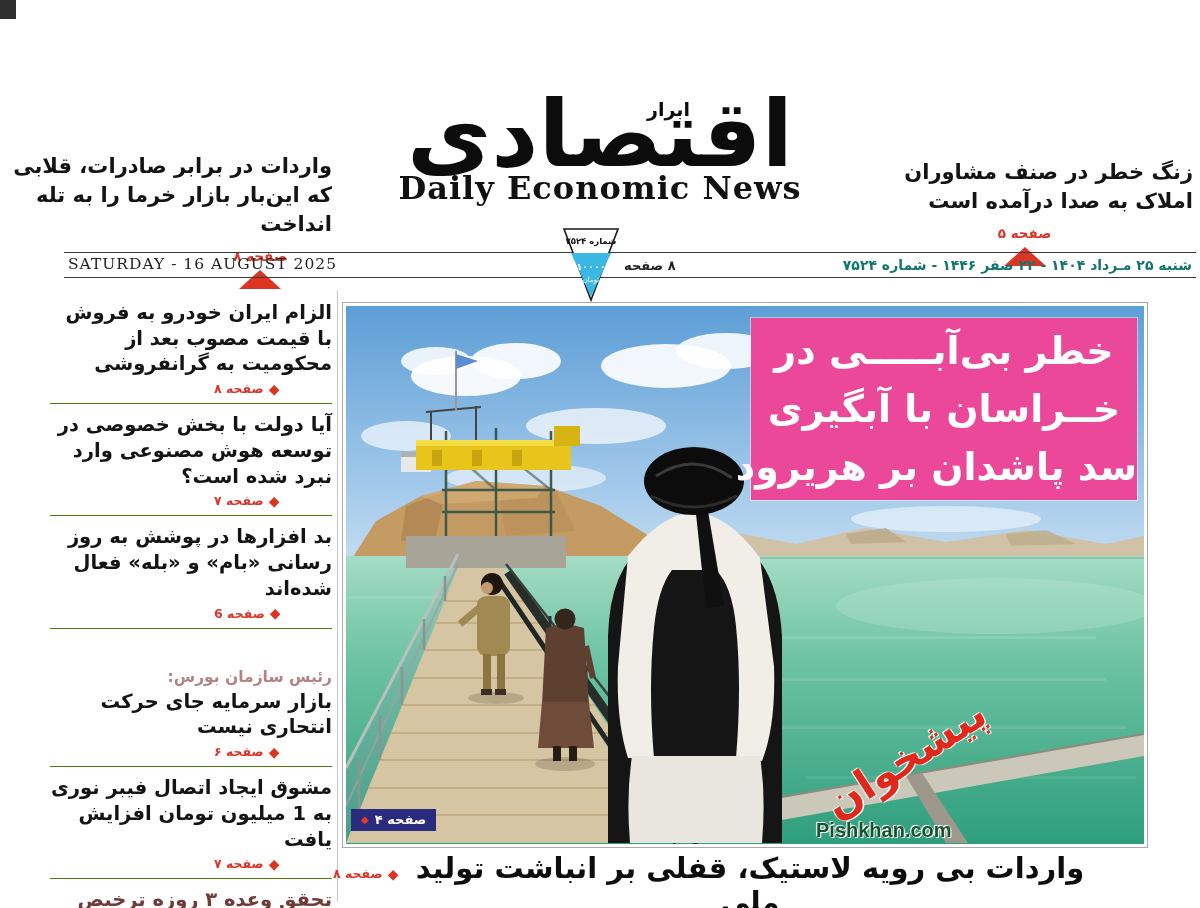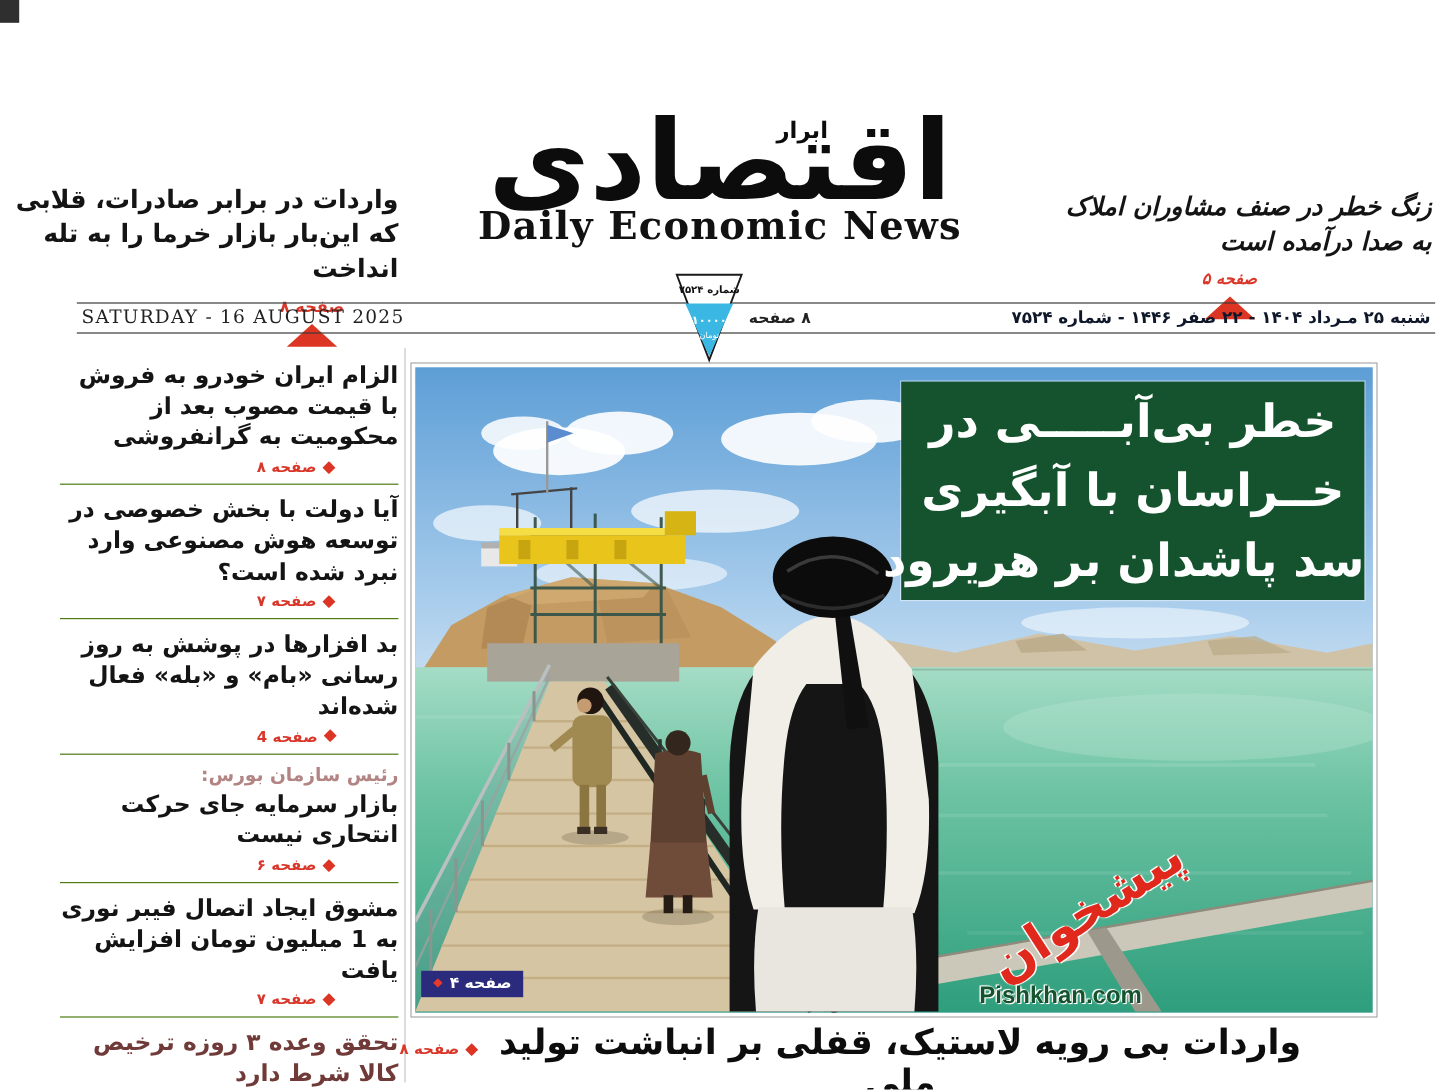--- a/index.html
+++ b/index.html
@@ -4,53 +4,53 @@
 <style>
   html,body{margin:0;padding:0;}
   body{width:1200px;height:908px;position:relative;background:#fff;overflow:hidden;
        font-family:"DejaVu Sans",sans-serif;direction:rtl;}
   .abs{position:absolute;}
   
   .corner-mark{left:0;top:0;width:16px;height:19px;background:#2f2f2f;}
   
   .story h2{margin:0;font-size:21px;line-height:1.38;font-weight:bold;color:#141414;text-align:right;}
   .story.top-left{left:10px;top:152px;width:322px;}
-  .story.top-right{left:868px;top:158px;width:325px;font-style:italic;}
+  .story.top-right{left:868px;top:158px;width:325px;}
   .pagemark{display:flex;align-items:center;gap:6px;margin-top:9px;color:#d9372a;font-weight:bold;font-size:13.5px;flex-direction:column;}
   .story.top-left .pagemark{justify-content:flex-end;padding-left:178px;}
   .story.top-right .pagemark{justify-content:flex-start;padding-right:12px;}
   .tri-up{width:0;height:0;border-left:21px solid transparent;border-right:21px solid transparent;border-bottom:19px solid #dc3524;}
   
   .masthead{left:388px;top:84px;width:424px;text-align:center;direction:rtl;}
   .brand-main{font-size:92px;font-weight:bold;color:#0c0c0c;line-height:1.1;letter-spacing:0;}
   .brand-small{position:absolute;top:14px;right:122px;font-size:19px;font-weight:bold;color:#0c0c0c;}
   .brand-sub{font-family:"DejaVu Serif",serif;font-weight:bold;font-size:32px;color:#111;margin-top:-16px;letter-spacing:1px;direction:ltr;}
   
   .rule{left:64px;right:4px;border-top:1.6px solid #3a3a3a;height:0;}
   .rule.r1{top:252px;} .rule.r2{top:277px;}
   .date-en{left:68px;top:255px;font-family:"DejaVu Serif",serif;font-size:15.5px;color:#222;letter-spacing:1px;direction:ltr;}
   .pages-count{left:624px;top:258px;font-size:13px;color:#222;font-weight:bold;}
-  .date-fa{right:8px;top:257px;font-size:14px;color:#0f172a;font-weight:bold;}
+  .date-fa{right:8px;top:257px;font-size:14px;color:#0f766e;font-weight:bold;}
   .price-tri{left:562px;top:227px;z-index:6;}
   
   .sidebar{left:50px;top:292px;width:282px;}
   .side-item{border-bottom:1px solid #4d7c0f;padding:8px 0 7px;}
   .side-item:last-child{border-bottom:none;}
   .side-item h3{margin:0;font-size:19.5px;line-height:1.32;font-weight:bold;color:#141414;text-align:right;}
   .side-item h3.red{color:#6f3a38;}
-  .kicker{display:block;font-size:15.5px;font-weight:bold;color:#b28484;margin-bottom:3px;text-align:right;}
+  .kicker{display:block;font-size:15.5px;font-weight:bold;color:#b28484;margin-bottom:3px;text-align:right;margin-top:31px;}
   .side-pagemark{display:flex;align-items:center;gap:5px;margin-top:4px;justify-content:flex-end;padding-left:164px;
                  color:#d9372a;font-weight:bold;font-size:12.5px;}
   .diamond{color:#dc3524;font-size:14px;line-height:1;}
   .vdivider{left:337px;top:290px;height:612px;border-left:1px solid #c6c6c6;width:0;}
   
   .photo-frame{left:342px;top:302px;width:798px;height:538px;background:#fff;border:1px solid #a9a9a9;padding:3px;}
   .photo{position:relative;width:798px;height:538px;overflow:hidden;background:#9cc4e4;}
   .photo svg{display:block;}
-  .overlay-headline{position:absolute;top:12px;right:7px;width:386px;height:182px;background:#14532d;
+  .overlay-headline{position:absolute;top:12px;right:7px;width:386px;height:182px;background:#ec4899;
     box-shadow:0 0 0 1px rgba(255,255,255,.45);display:flex;flex-direction:column;justify-content:center;}
   .overlay-headline div{color:#fff;font-weight:bold;font-size:38px;line-height:58px;text-align:center;white-space:nowrap;}
   .photo-badge{position:absolute;left:5px;bottom:13px;background:#2b2b7d;color:#fff;font-size:13px;font-weight:bold;
     padding:3px 10px 4px;display:flex;align-items:center;gap:6px;}
   .photo-badge .diamond{font-size:10px;color:#e8392b;}
   .wm-fa{position:absolute;left:468px;top:428px;transform:rotate(-33deg);font-size:42px;font-weight:bold;color:#e0291c;
     text-shadow:0 0 2px #fff,1px 1px 0 #fff,-1px -1px 0 #fff;white-space:nowrap;}
   .wm-en{position:absolute;left:470px;top:513px;font-family:"Liberation Sans",sans-serif;font-size:20px;font-weight:bold;
     color:#14532d;direction:ltr;text-shadow:0 0 2px #fff,1px 1px 0 #fff,-1px -1px 0 #fff;}
   
@@ -117,21 +117,21 @@
       <div class="side-pagemark">
         <span class="diamond">◆</span>
         <span>صفحه ۷</span>
       </div>
     </div>
 
     <div class="side-item">
       <h3>بد افزارها در پوشش به روز رسانی «بام» و «بله» فعال شده‌اند</h3>
       <div class="side-pagemark">
         <span class="diamond">◆</span>
-        <span>صفحه 4</span>
+        <span>صفحه 6</span>
       </div>
     </div>
 
     <div class="side-item">
       <span class="kicker">رئیس سازمان بورس:</span>
       <h3>بازار سرمایه جای حرکت انتحاری نیست</h3>
       <div class="side-pagemark">
         <span class="diamond">◆</span>
         <span>صفحه ۶</span>
       </div>

